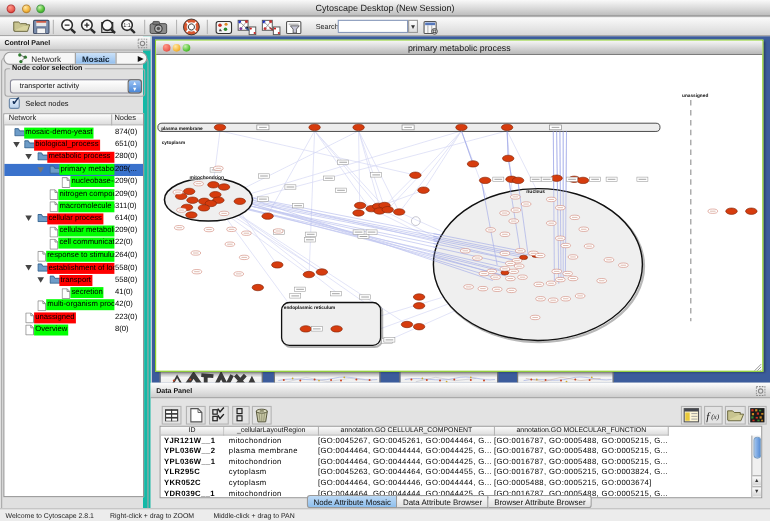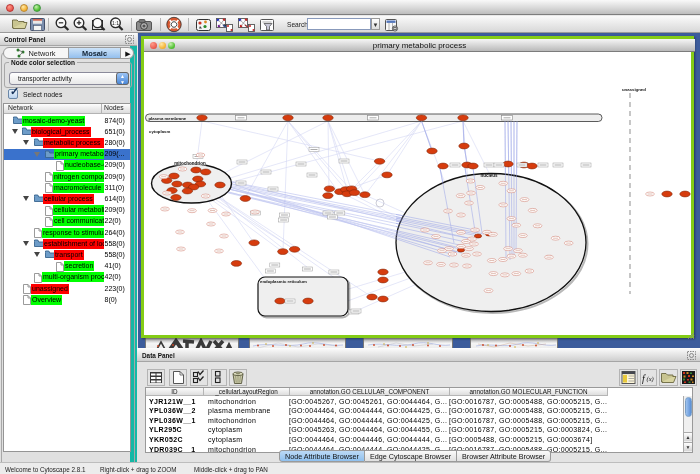--- a/index.html
+++ b/index.html
@@ -14,21 +14,21 @@
 #searchlbl{position:absolute;left:287px;top:5px;font-size:6.6px;color:#222;}
 #searchbox{position:absolute;left:307px;top:2px;width:64px;height:12px;background:#fff;border:1px solid #8899bb;}
 #searchdrop{position:absolute;left:371px;top:2px;width:9px;height:12px;background:linear-gradient(#fff,#ddd);border:1px solid #999;font-size:6px;color:#333;text-align:center;line-height:12px;}
 
 #cpanel{left:0;top:33px;width:137px;height:429px;background:#e0e0e0;border-right:7px solid #14b8a6;}
 #cpheader{position:absolute;left:0;top:0;width:137px;height:13px;background:linear-gradient(#fcfcfc,#cfcfcf);border-bottom:1px solid #a5a5a5;}
 #cpheader span{position:absolute;left:4px;top:2.5px;font-size:6.4px;font-weight:bold;color:#111;}
 #cptabs{position:absolute;left:3px;top:13.5px;width:131px;height:12px;background:#f6f6f6;border:1px solid #9a9a9a;border-radius:7px;overflow:hidden;}
 .cptab{position:absolute;top:0;height:12px;font-size:7.4px;line-height:11px;text-align:center;color:#222;}
 #tabnet{left:0;width:64px;}
-#tabmos{left:64px;width:53px;background:linear-gradient(#cce2f8,#88b8ec);font-weight:bold;color:#123;border-left:1px solid #9a9a9a;border-right:1px solid #9a9a9a;}
+#tabmos{left:64px;width:38px;background:linear-gradient(#cce2f8,#88b8ec);font-weight:bold;color:#123;border-left:1px solid #9a9a9a;border-right:1px solid #9a9a9a;}
 #tabarr{left:117px;width:14px;font-size:7px;line-height:12px;color:#111;}
 #groupbox{position:absolute;left:4px;top:29px;width:128px;height:26px;border:1px solid #a8a8a8;border-radius:3px;}
 #grouplbl{position:absolute;left:4px;top:-4px;background:#e0e0e0;padding:0 2px;font-size:6.5px;font-weight:bold;color:#111;}
 #combo{position:absolute;left:4px;top:9px;width:120px;height:13px;background:linear-gradient(#fff,#e8e8e8);border:1px solid #8b8b9b;border-radius:3px;font-size:6.6px;color:#111;line-height:12px;padding-left:8px;}
 #combobtn{position:absolute;right:-1px;top:-1px;width:13px;height:13px;border-radius:3px;background:linear-gradient(#9cc4f5,#4a87d8);border:1px solid #666;color:#fff;font-size:5px;line-height:6px;text-align:center;}
 #checkbox{position:absolute;left:8px;top:56px;width:10px;height:10px;background:linear-gradient(#eaf2fb,#bcd4ef);border:1px solid #6a87a8;border-radius:2px;}
 #checkmark{position:absolute;left:10px;top:52px;font-size:11px;font-weight:bold;color:#16335c;}
 #checklbl{position:absolute;left:23px;top:57.5px;font-size:6.8px;color:#111;}
 #treebox{position:absolute;left:3px;top:70px;width:128px;height:349px;background:#fff;border:1px solid #959595;}
 #treehdr{position:absolute;left:0;top:0;width:126px;height:10px;background:linear-gradient(#fdfdfd,#dcdcdc);border-bottom:1px solid #b3b3b3;font-size:6.8px;color:#222;}
@@ -40,21 +40,21 @@
 .tcount{position:absolute;left:100.5px;top:0.5px;height:10px;line-height:10px;color:#000;font-size:7px;}
 .tri{position:absolute;top:3px;width:0;height:0;border-left:3.5px solid transparent;border-right:3.5px solid transparent;border-top:5px solid #444;}
 .gbg{background:#0f0;}
 .rbg{background:#f00;}
 .fo,.fi{position:absolute;top:1px;}
 .trow.sel{background:#3a72cc;}
 .trow.sel .tcount{color:#000;}
 
 #mdi{left:138px;top:33px;width:562px;height:315px;background:#3c5c9c;overflow:hidden;}
 .bgwin{position:absolute;top:305px;height:13px;background:linear-gradient(#9a9a9a,#f5f5f5 40%,#e9e9e9);border-left:1px solid #777;border-right:1px solid #777;}
-#mainwin{position:absolute;left:3px;top:3px;width:553px;height:302px;background:#fff;border:3px solid #84cc16;box-shadow:1px 1px 2px rgba(0,0,0,.4);}
+#mainwin{position:absolute;left:3px;top:3px;width:553px;height:302px;background:#fff;border:1px solid #84cc16;box-shadow:1px 1px 2px rgba(0,0,0,.4);}
 #mwtitle{position:absolute;left:0;top:0;width:551px;height:13px;background:linear-gradient(#f6f6f6,#b9b9b9);border-bottom:1px solid #7c7c7c;}
 #mwtext{position:absolute;left:0;right:0;top:2px;text-align:center;font-size:8px;color:#111;}
 #graph{position:absolute;left:0;top:14px;width:551px;height:287px;}
 
 #dpanel{left:137px;top:348px;width:563px;height:114px;background:#e3e3e3;}
 #dpheader{position:absolute;left:0;top:0;width:563px;height:14px;background:linear-gradient(#fdfdfd,#cecece);border-bottom:1px solid #a5a5a5;}
 #dpheader span{position:absolute;left:5px;top:3.5px;font-size:6.4px;font-weight:bold;color:#111;}
 #dtable{position:absolute;left:8px;top:39px;width:548px;height:66px;background:#fff;border:1px solid #999;overflow:hidden;font-size:7px;}
 .dhcell{position:absolute;top:0;height:8px;background:linear-gradient(#fbfbfb,#dedede);border-right:1px solid #b5b5b5;border-bottom:1px solid #b5b5b5;text-align:center;color:#111;line-height:8px;font-size:6.3px;}
 .drow{position:absolute;height:9.6px;line-height:9.6px;color:#000;white-space:nowrap;letter-spacing:0.32px;}
@@ -71,20 +71,21 @@
 #statusbar{left:0;top:462px;width:700px;height:12px;background:#ececec;border-top:1px solid #bdbdbd;font-size:6.3px;color:#222;}
 #statusbar span{position:absolute;top:3px;}
 </style></head>
 <body>
 <div id="app">
 
   <div id="titlebar" class="abs">
     <div class="light" style="left:6px;background:radial-gradient(circle at 35% 30%,#ff9a8a,#ec6156 60%,#d5382c);border:0.5px solid #b33;"></div>
     <div class="light" style="left:20px;background:radial-gradient(circle at 35% 30%,#ffe9a8,#f6b73c 60%,#df9a1f);border:0.5px solid #b83;"></div>
     <div class="light" style="left:33px;background:radial-gradient(circle at 35% 30%,#c8f0b0,#57c438 60%,#3da126);border:0.5px solid #494;"></div>
+    <div id="titletext">Cytoscape Desktop (New Session)</div>
   </div>
 
   <div id="toolbar" class="abs">
     <div class="tsep" style="left:48px"></div>
     <div class="tsep" style="left:131px"></div>
     <div class="tsep" style="left:160px"></div>
     <div class="tsep" style="left:188px"></div>
     <span id="searchlbl">Search:</span>
     <div id="searchbox"></div>
     <div id="searchdrop">▼</div>
@@ -923,22 +924,22 @@
           <span style="position:absolute;left:303px">[GO:0016787, GO:0005488, GO:0005215, G...</span>
         </div>
       <div id="dscroll">
           <div id="dthumb"></div>
           <div class="sbtn" style="top:36px">▲</div>
           <div class="sbtn" style="top:46px">▼</div>
         </div>
     </div>
   </div>
   <div id="btabs">
-    <div class="btab sel">Node Attribute Browser</div>
-    <div class="btab">Edge Cytoscape Browser</div>
+    <div class="btab sel">Node Attribute Mosaic</div>
+    <div class="btab">Data Attribute Browser</div>
     <div class="btab last">Browser Attribute Browser</div>
   </div>
   <div id="statusbar" class="abs">
     <span style="left:5px">Welcome to Cytoscape 2.8.1</span>
     <span style="left:100px">Right-click + drag to ZOOM</span>
     <span style="left:194px">Middle-click + drag to PAN</span>
   </div>
 </div>
 
 </body></html>

